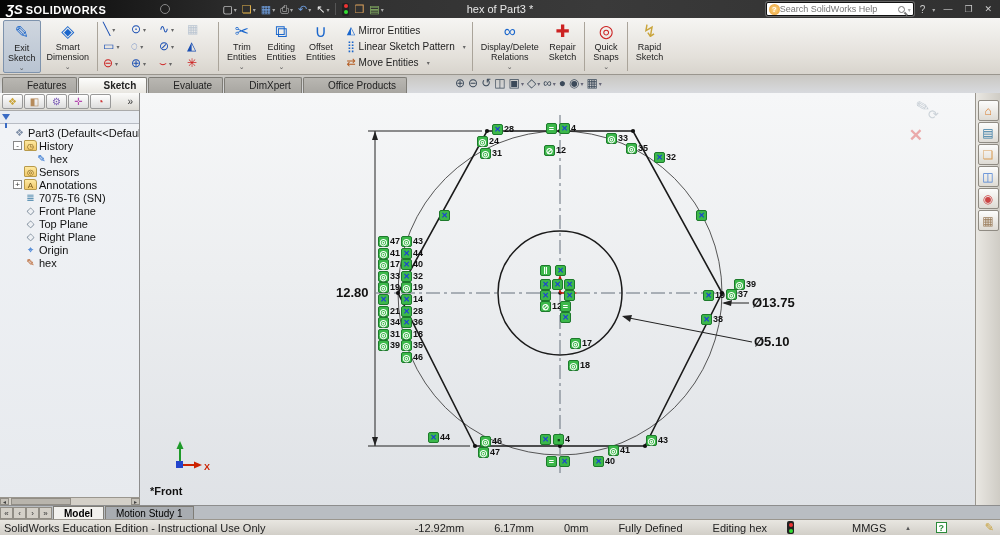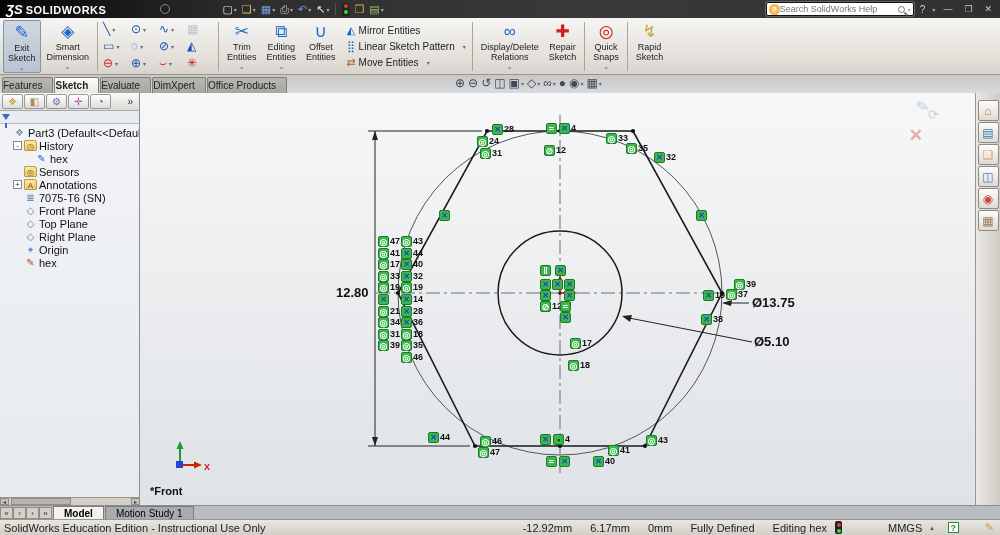--- a/index.html
+++ b/index.html
@@ -56,21 +56,21 @@
   .rb-stack { display:flex; flex-direction:column; justify-content:center; gap:1px; padding:0 3px; }
   .st-row { display:flex; align-items:center; height:15px; }
   .st-icon { font-size:11px; width:15px; text-align:center; }
   .st-label { font-size:10px; color:#222; white-space:nowrap; }
   .st-dd { font-size:6px; color:#666; margin-left:8px; }
 
   
   #tabrow { position:absolute; left:0; top:75px; width:1000px; height:18px;
     background:linear-gradient(#c9c7c2,#d8dade); }
   #tabs { display:flex; height:18px; align-items:flex-end; padding-left:2px; }
-  .cmdtab { font-size:10px; padding:2px 10px 2px 0; background:linear-gradient(#b9b7b2,#a8a6a1);
+  .cmdtab { font-size:10px; padding:2px 10px 2px 24px; background:linear-gradient(#b9b7b2,#a8a6a1);
     border:1px solid #7e7c76; border-bottom:none; color:#222; margin-right:1px; border-radius:2px 2px 0 0; }
   .cmdtab.active { background:linear-gradient(#fdfdfc,#e8e6e0); font-weight:bold; }
   
   #headsup { position:absolute; left:455px; top:1px; display:flex; align-items:center; gap:3px; }
   .hu-btn { display:flex; align-items:center; color:#3c4a5a; }
   .hu-glyph { font-size:12px; }
   .hu-dd { font-size:6px; color:#667; margin-left:1px; }
 
   
   #main { position:absolute; left:0; top:93px; width:1000px; height:412px; }
@@ -123,21 +123,21 @@
   
   #model-strip { position:absolute; left:0; top:505px; width:1000px; height:14px; background:#b9bdc2; border-top:1px solid #8d8d8d; display:flex; align-items:flex-end; }
   .nav-btn { width:13px; height:12px; background:#d4d0c8; border:1px solid #918d85; font-size:8px; line-height:11px; text-align:center; color:#333; }
   .btab { font-size:10px; padding:0 10px; height:13px; line-height:13px; background:#a8acb1; border:1px solid #7e7c76; border-bottom:none; margin-left:1px; }
   .btab.active { background:#f2f1ee; font-weight:bold; }
 
   
   #statusbar { position:absolute; left:0; top:519px; width:1000px; height:16px; background:linear-gradient(#e8e6e1,#d2cfc8);
     border-top:1px solid #9a968e; display:flex; align-items:center; font-size:11px; color:#222; }
   #sb-brand { padding-left:4px; }
-  #sb-right { margin-left:auto; display:flex; align-items:center; gap:0; }
+  #sb-right { margin-left:auto; display:flex; align-items:center; gap:12px; }
   .sb-field { margin-right:18px; }
   .mini-help { width:11px; height:11px; border:1px solid #2a8a3a; background:#fff; color:#2a8a3a; font-size:9px; font-weight:bold; line-height:10px; text-align:center; margin-right:26px; }
   .sb-caret { font-size:7px; color:#555; margin-right:14px; }
   .sb-pencil { color:#c8a23c; font-size:11px; margin-right:6px; }
 </style>
 </head>
 <body>
 
 <div id="app">
 
@@ -177,20 +177,21 @@
           <span class="traffic"></span>
         </span>
         <span class="qb-btn">
           <span class="qb-glyph" style="color: rgb(217, 160, 91);">❒</span>
         </span>
         <span class="qb-btn">
           <span class="qb-glyph" style="color: rgb(143, 191, 106);">▤</span>
           <span class="qb-dd">▾</span>
         </span>
       </div>
+    <div id="doc-title">hex of Part3 *</div>
     <div id="tb-right">
       <div id="searchbox">
         <span class="q-bubble">?</span>
         <input placeholder="Search SolidWorks Help" style="">
         <span class="mag"></span>
         <span class="qb-dd">▾</span>
       </div>
       <span class="help-ctl">?</span>
       <span class="qb-dd">▾</span>
       <span class="win-ctl">—</span>

